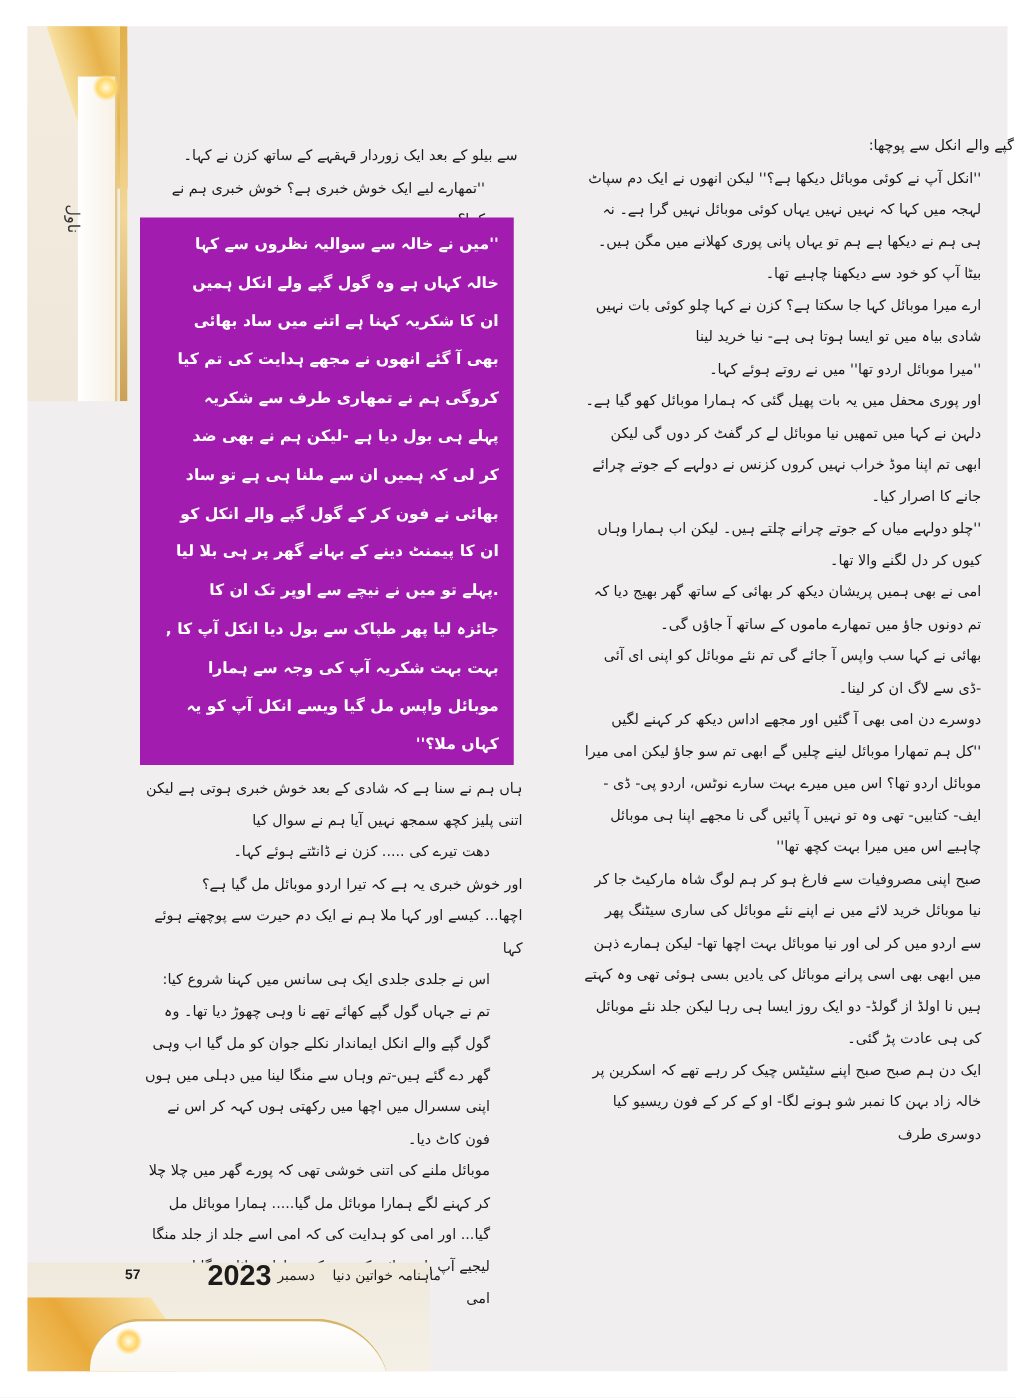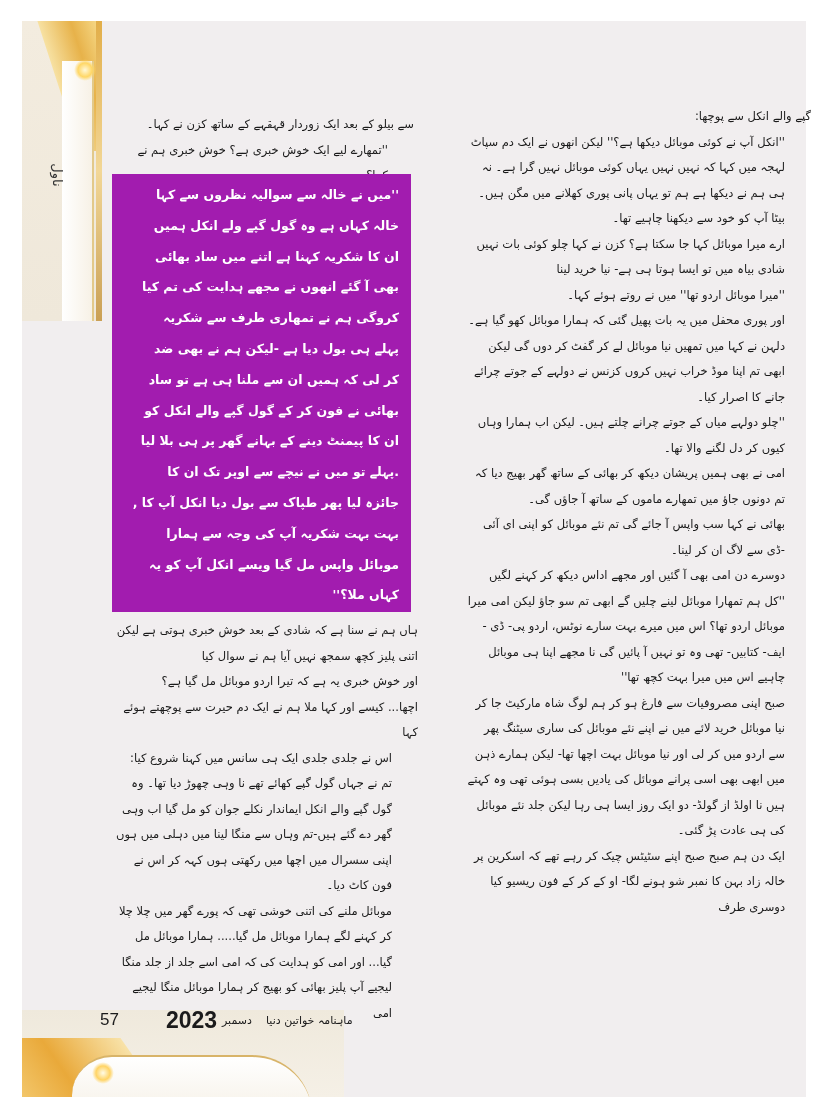--- a/index.html
+++ b/index.html
@@ -83,21 +83,21 @@
     }
     .footer-deco .fglow {
       position: absolute; left: 70px; top: 52px; width: 22px; height: 22px; border-radius: 50%;
       background: radial-gradient(circle, #fffbe6 0%, #ffd466 45%, rgba(255,210,90,0) 70%);
     }
     .footer-text {
       position: absolute; left: 100px; top: 1008px; width: 240px; height: 24px;
       display: flex; align-items: center; gap: 0;
       color: #1b1b1b;
     }
-    .footer-page { position: absolute; left: 0; font-family: "Liberation Sans", sans-serif; font-weight: normal; font-size: 17px; }
+    .footer-page { position: absolute; left: 0; font-family: "Liberation Sans", sans-serif; font-weight: bold; font-size: 11px; }
     .footer-year { position: absolute; left: 66px; font-family: "Liberation Sans", sans-serif; font-weight: bold; font-size: 23px; }
     .footer-month { position: absolute; left: 122px; font-family: "DejaVu Sans", sans-serif; font-size: 11px; direction: rtl; text-align: center; }
     .footer-mag { position: absolute; left: 166px; font-family: "DejaVu Sans", sans-serif; font-size: 11px; direction: rtl; white-space: nowrap; }
   </style>
 </head>
 <body>
 
 <div class="page"></div>
 
 <div class="deco-top">
@@ -139,20 +139,21 @@
   <p>ان کا پیمنٹ دینے کے بہانے گھر پر ہی بلا لیا</p>
   <p>.پہلے تو میں نے نیچے سے اوپر تک ان کا</p>
   <p>جائزہ لیا پھر طپاک سے بول دیا انکل آپ کا ,</p>
   <p>بہت بہت شکریہ آپ کی وجہ سے ہمارا</p>
   <p>موبائل واپس مل گیا ویسے انکل آپ کو یہ</p>
   <p>کہاں ملا؟''</p>
 </div>
 
 <div class="col col-left-bottom">
   <p>ہاں ہم نے سنا ہے کہ شادی کے بعد خوش خبری ہوتی ہے لیکن اتنی پلیز کچھ سمجھ نہیں آیا ہم نے سوال کیا</p>
+  <p class="indent">دھت تیرے کی ..... کزن نے ڈانٹتے ہوئے کہا۔</p>
   <p>اور خوش خبری یہ ہے کہ تیرا اردو موبائل مل گیا ہے؟</p>
   <p>اچھا... کیسے اور کہا ملا ہم نے ایک دم حیرت سے پوچھتے ہوئے کہا</p>
   <p class="indent">اس نے جلدی جلدی ایک ہی سانس میں کہنا شروع کیا:</p>
   <p class="indent">تم نے جہاں گول گپے کھائے تھے نا وہی چھوڑ دیا تھا۔ وہ گول گپے والے انکل ایماندار نکلے جوان کو مل گیا اب وہی گھر دے گئے ہیں-تم وہاں سے منگا لینا میں دہلی میں ہوں اپنی سسرال میں اچھا میں رکھتی ہوں کہہ کر اس نے فون کاٹ دیا۔</p>
   <p class="indent">موبائل ملنے کی اتنی خوشی تھی کہ پورے گھر میں چلا چلا کر کہنے لگے ہمارا موبائل مل گیا..... ہمارا موبائل مل گیا... اور امی کو ہدایت کی کہ امی اسے جلد از جلد منگا لیجیے آپ پلیز بھائی کو بھیج کر ہمارا موبائل منگا لیجیے امی</p>
 </div>
 
 <div class="footer-deco">
   <div class="fband1"></div>
   <div class="fband2"></div>

